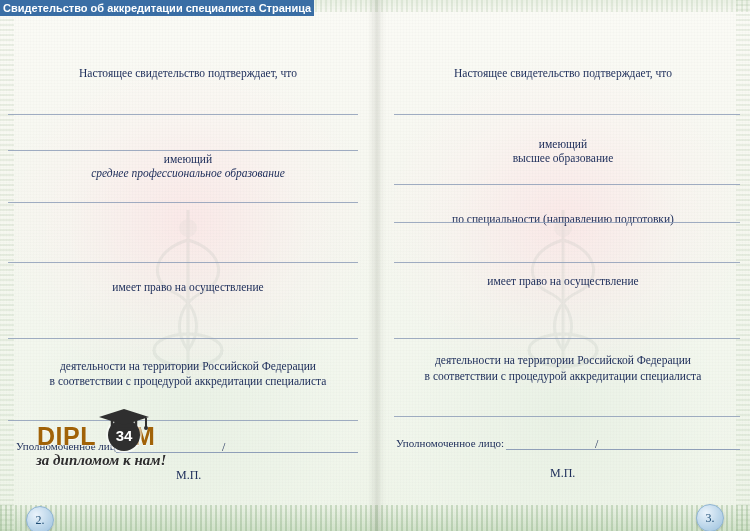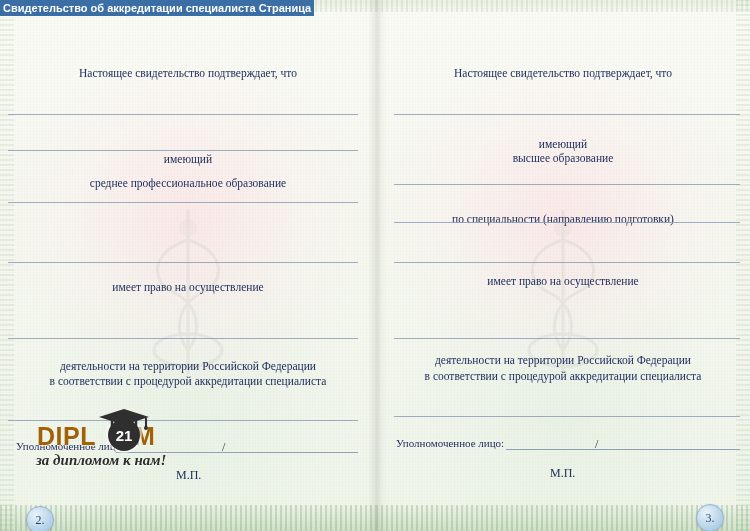--- a/index.html
+++ b/index.html
@@ -254,21 +254,21 @@
     </svg>
 
     <div class="edge-band top"></div>
     <div class="edge-band outer-left"></div>
     <div class="edge-band bottom"></div>
 
     <div class="content">
       <div class="line-text" style="top:50px;">Настоящее свидетельство подтверждает, что</div>
       <div class="rule" style="left:8px; right:18px; top:98px;"></div>
       <div class="line-text" style="top:136px;">имеющий</div>
-      <div class="line-text" style="top:160px;">среднее профессиональное образование</div>
+      <div class="line-text" style="top:150px;font-style:italic;">среднее профессиональное образование</div>
       <div class="rule" style="left:8px; right:18px; top:134px;"></div>
       <div class="rule" style="left:8px; right:18px; top:186px;"></div>
       <div class="rule" style="left:8px; right:18px; top:246px;"></div>
       <div class="line-text" style="top:264px;">имеет право на осуществление</div>
       <div class="rule" style="left:8px; right:18px; top:322px;"></div>
       <div class="line-text" style="top:343px;">деятельности на территории Российской Федерации</div>
       <div class="line-text" style="top:358px;">в соответствии с процедурой аккредитации специалиста</div>
       <div class="rule" style="left:8px; right:18px; top:404px;"></div>
 
       <div class="sign-label" style="left:16px; top:424px;">Уполномоченное лицо:</div>
@@ -324,21 +324,21 @@
       <div class="page-num" style="right:26px; top:488px;">3.</div>
     </div>
   </div>
 
   <div class="gutter"></div>
 
   <div class="logo">
     <div class="word">
       <span>DIPL</span><span class="after">M</span>
     </div>
-    <div class="badge">21</div>
+    <div class="badge">34</div>
     <svg class="cap" viewBox="0 0 52 22">
       <polygon points="26,1 51,9 26,17 1,9" fill="#2f2f2f"></polygon>
       <path d="M14 12 L14 19 C14 21 38 21 38 19 L38 12" fill="none" stroke="#2f2f2f" stroke-width="2.5"></path>
       <path d="M48 10 L48 19" stroke="#2f2f2f" stroke-width="2"></path>
       <circle cx="48" cy="20" r="2" fill="#2f2f2f"></circle>
     </svg>
     <div class="slogan">за дипломом к нам!</div>
   </div>
 
   <div class="title-chip">Свидетельство об аккредитации специалиста Страница</div>

